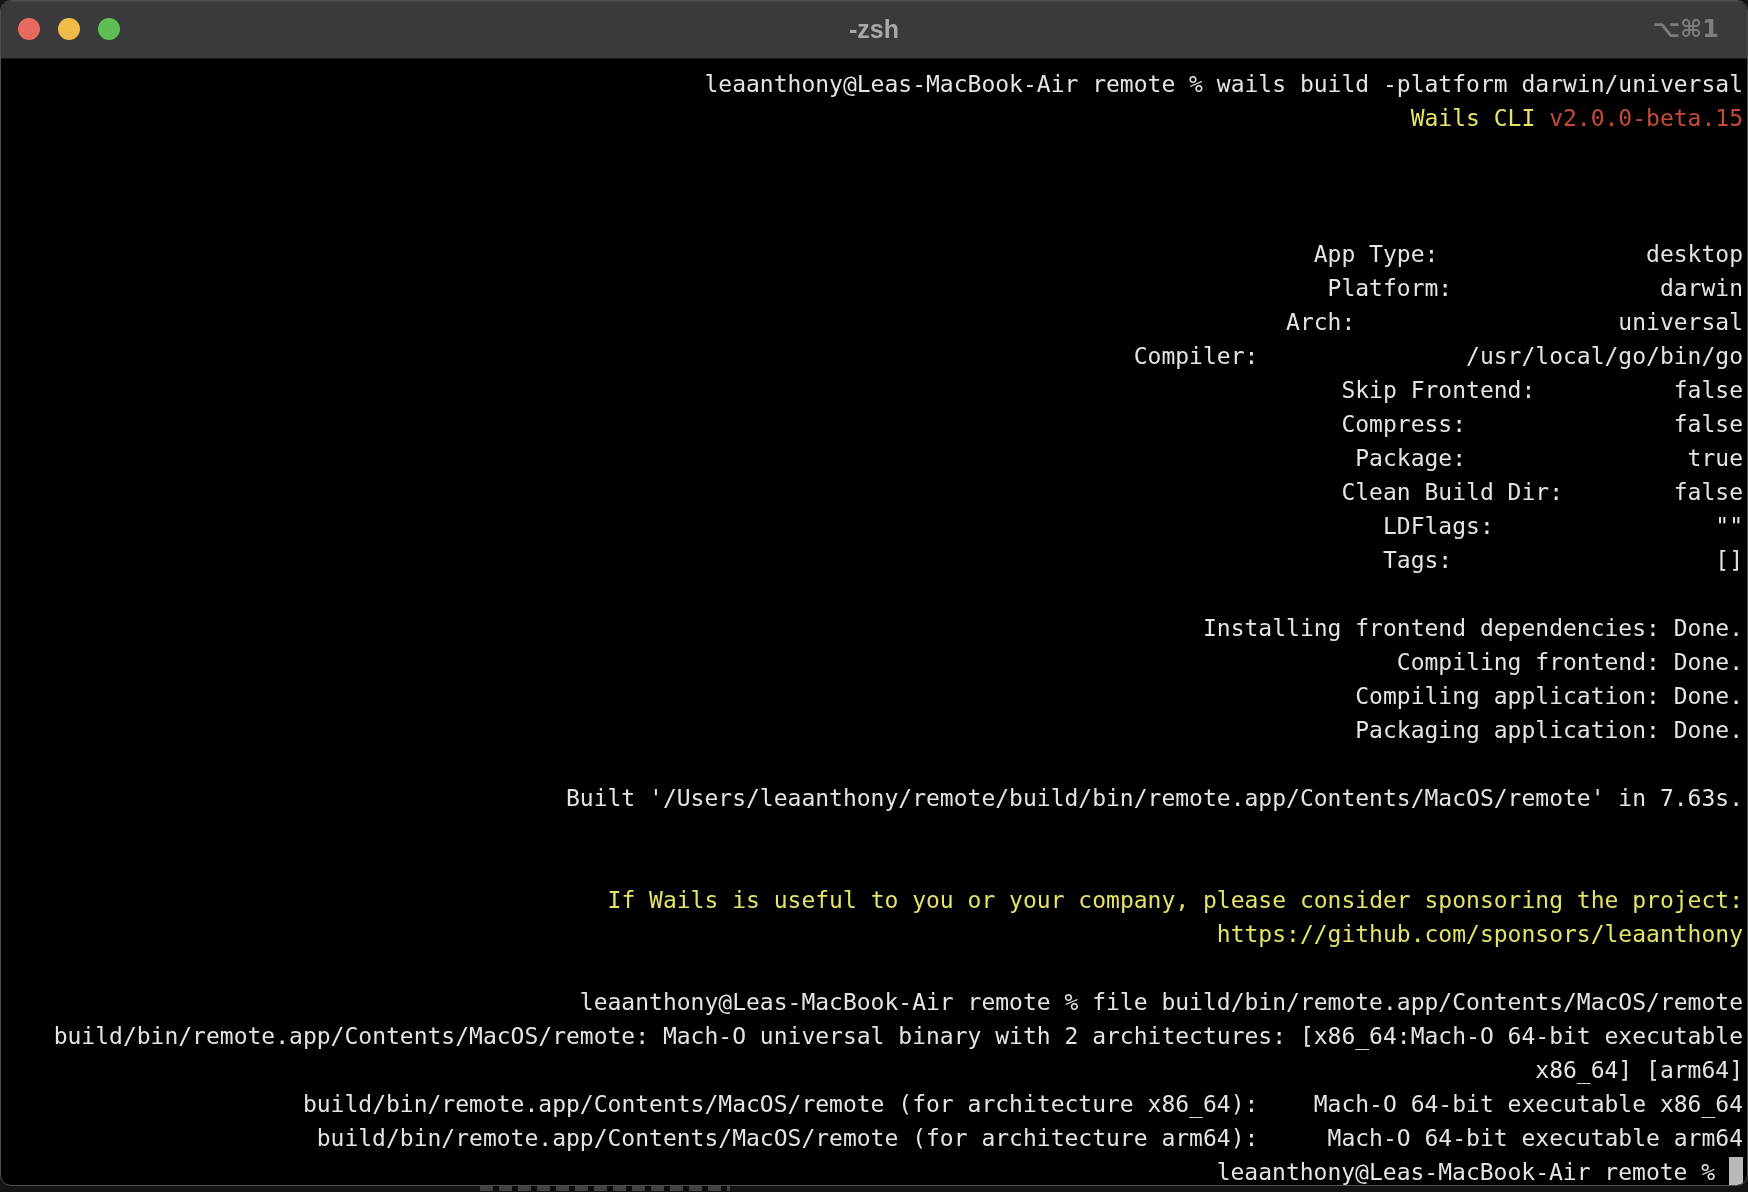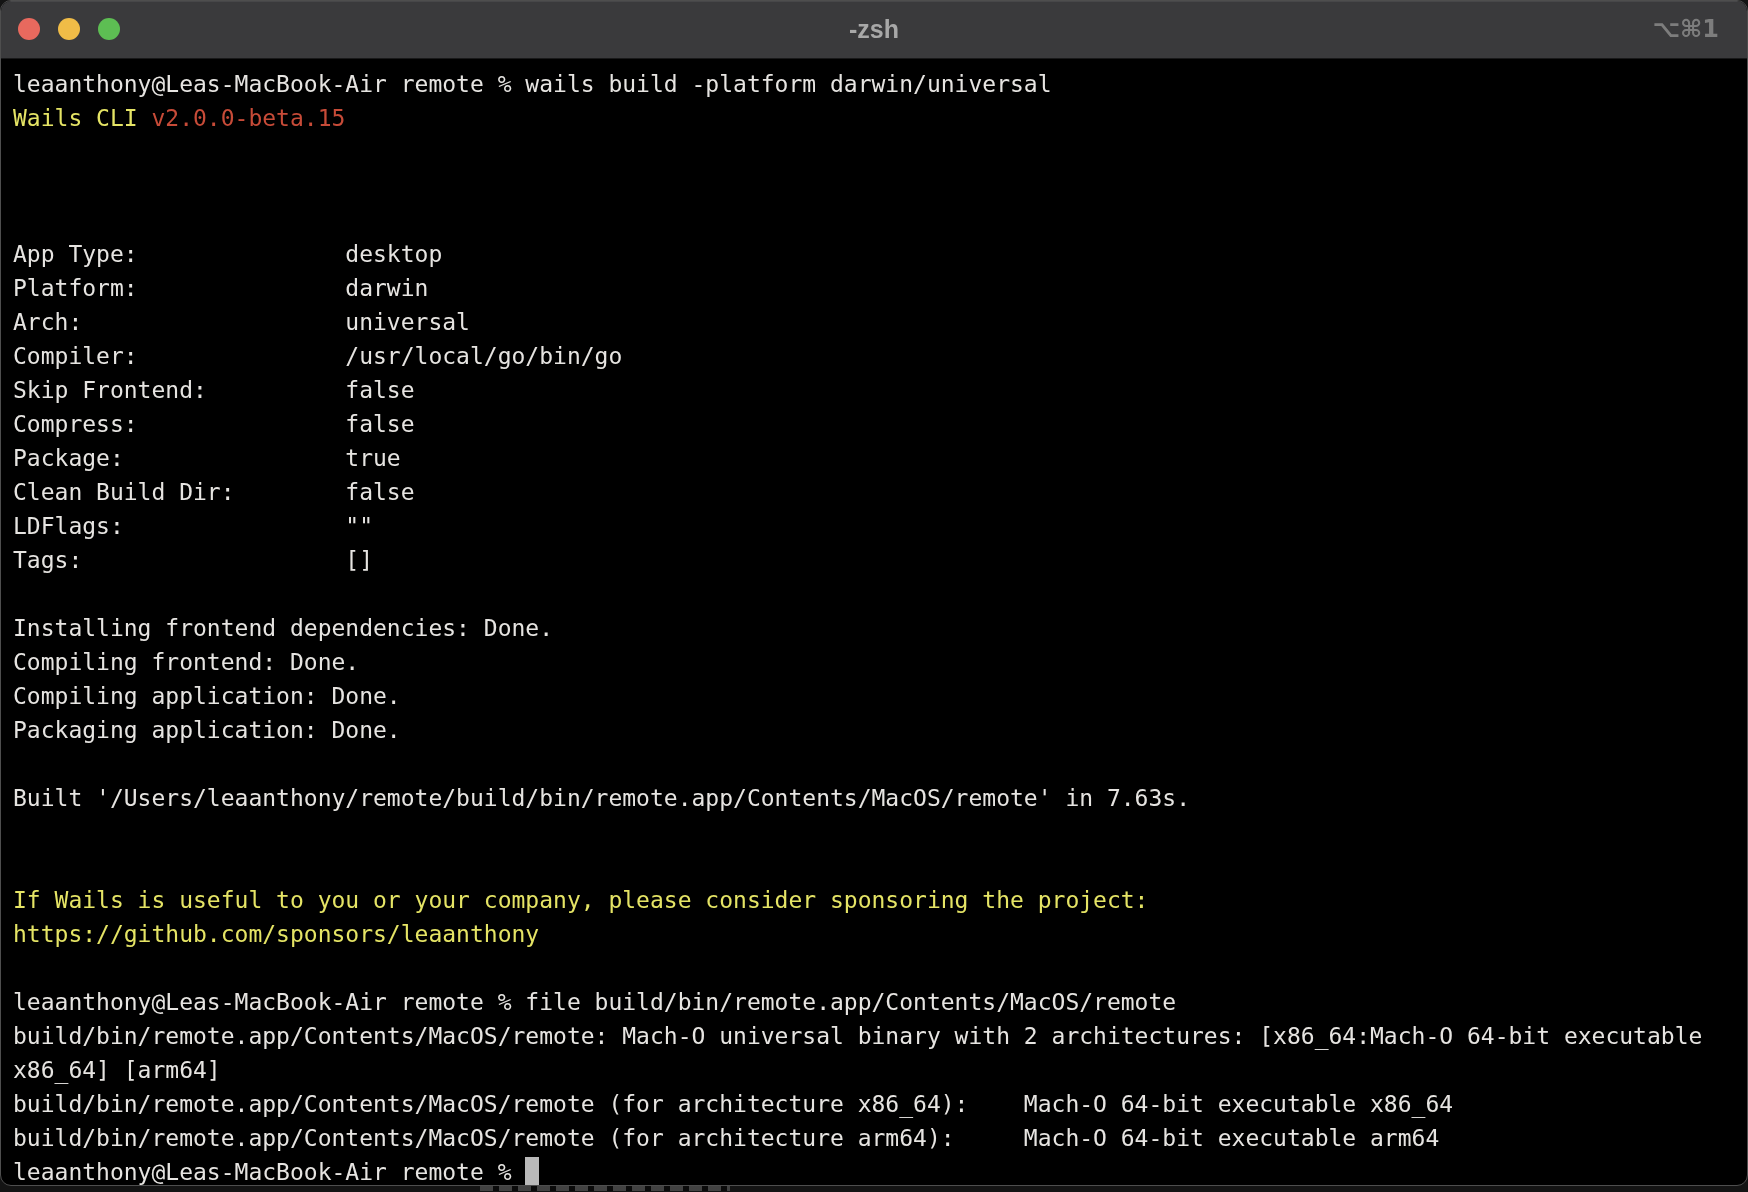--- a/index.html
+++ b/index.html
@@ -69,20 +69,21 @@
   .content {
     padding: 8px 4px 0 12px;
     font-family: "DejaVu Sans Mono", monospace;
     font-size: 23px;
     line-height: 34px;
     color: var(--text, #e6e4e1);
     white-space: pre;
   }
   .term-line {
     min-height: 34px;
+    text-align: right;
   }
   .cursor {
     display: inline-block;
     width: 14px;
     height: 28px;
     background: var(--cursor, #b9b9b9);
     vertical-align: -5px;
   }
   
   .sliver {

